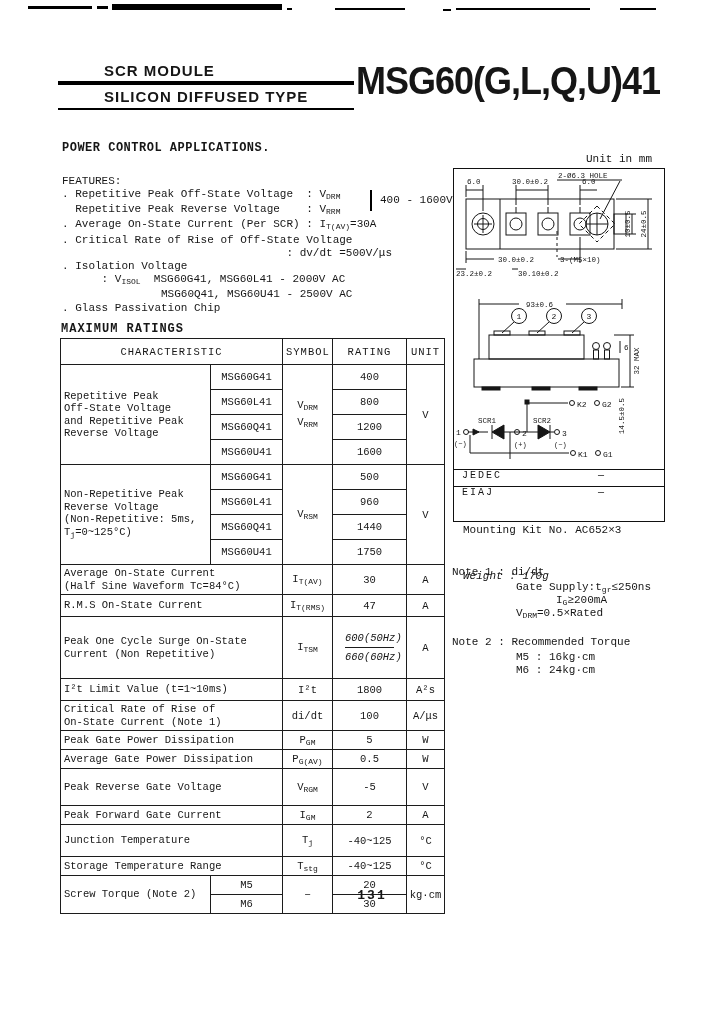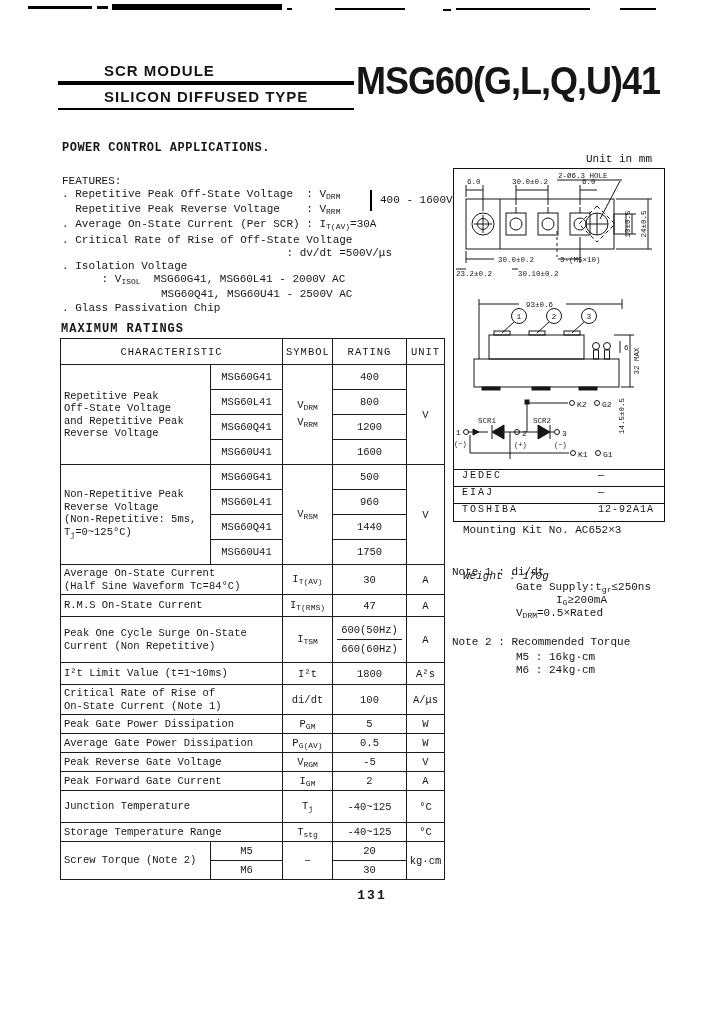--- a/index.html
+++ b/index.html
@@ -148,21 +148,21 @@
   <tr style="height:22px;">
     <td class="char" colspan="2">R.M.S On-State Current</td>
     <td class="c">I<sub>T(RMS)</sub></td>
     <td class="c">47</td>
     <td class="c">A</td>
   </tr>
   <tr style="height:40px;">
     <td class="char" colspan="2">Peak One Cycle Surge On-State
 Current (Non Repetitive)</td>
     <td class="c">I<sub>TSM</sub></td>
-    <td class="split" style="padding:4px;">
+    <td class="split" style="padding:12px;font-style:italic;">
       <div>600(50Hz)</div>
       <div>660(60Hz)</div>
     </td>
     <td class="c">A</td>
   </tr>
   <tr style="height:22px;margin-left:7px;">
     <td class="char" colspan="2">I²t Limit Value  (t=1~10ms)</td>
     <td class="c">I²t</td>
     <td class="c">1800</td>
     <td class="c">A²s</td>
@@ -179,21 +179,21 @@
     <td class="c">P<sub>GM</sub></td>
     <td class="c">5</td>
     <td class="c">W</td>
   </tr>
   <tr style="height:19px;">
     <td class="char" colspan="2">Average Gate Power Dissipation</td>
     <td class="c">P<sub>G(AV)</sub></td>
     <td class="c">0.5</td>
     <td class="c">W</td>
   </tr>
-  <tr style="height:19px;padding-left:23px;">
+  <tr style="height:37px;padding-left:23px;">
     <td class="char" colspan="2">Peak Reverse Gate Voltage</td>
     <td class="c">V<sub>RGM</sub></td>
     <td class="c">-5</td>
     <td class="c">V</td>
   </tr>
   <tr style="height:19px;">
     <td class="char" colspan="2">Peak Forward Gate Current</td>
     <td class="c">I<sub>GM</sub></td>
     <td class="c">2</td>
     <td class="c">A</td>
@@ -365,24 +365,20 @@
   </svg>
   <div>
     <div class="reg-row">
       <span class="reg-label">JEDEC</span>
       <span class="reg-value">—</span>
     </div>
     <div class="reg-row">
       <span class="reg-label">EIAJ</span>
       <span class="reg-value">—</span>
     </div>
-    <div class="reg-row">
-      <span class="reg-label">TOSHIBA</span>
-      <span class="reg-value">12-92A1A</span>
-    </div>
   </div>
 </div>
 
 <div class="abs side-text" style="left:463px;top:524px;">Mounting Kit No. AC652×3</div>
 <div class="abs side-text" style="left:463px;top:570px;font-style:italic;">Weight : 170g</div>
 
 <div class="abs side-text" style="left:452px;top:566px;">Note 1 : di/dt</div>
 <div class="abs side-text" style="left:516px;top:581px;">Gate Supply:t<sub>gr</sub>≤250ns</div>
 <div class="abs side-text" style="left:556px;top:594px;">I<sub>G</sub>≥200mA</div>
 <div class="abs side-text" style="left:516px;top:607px;">V<sub>DRM</sub>=0.5×Rated</div>

